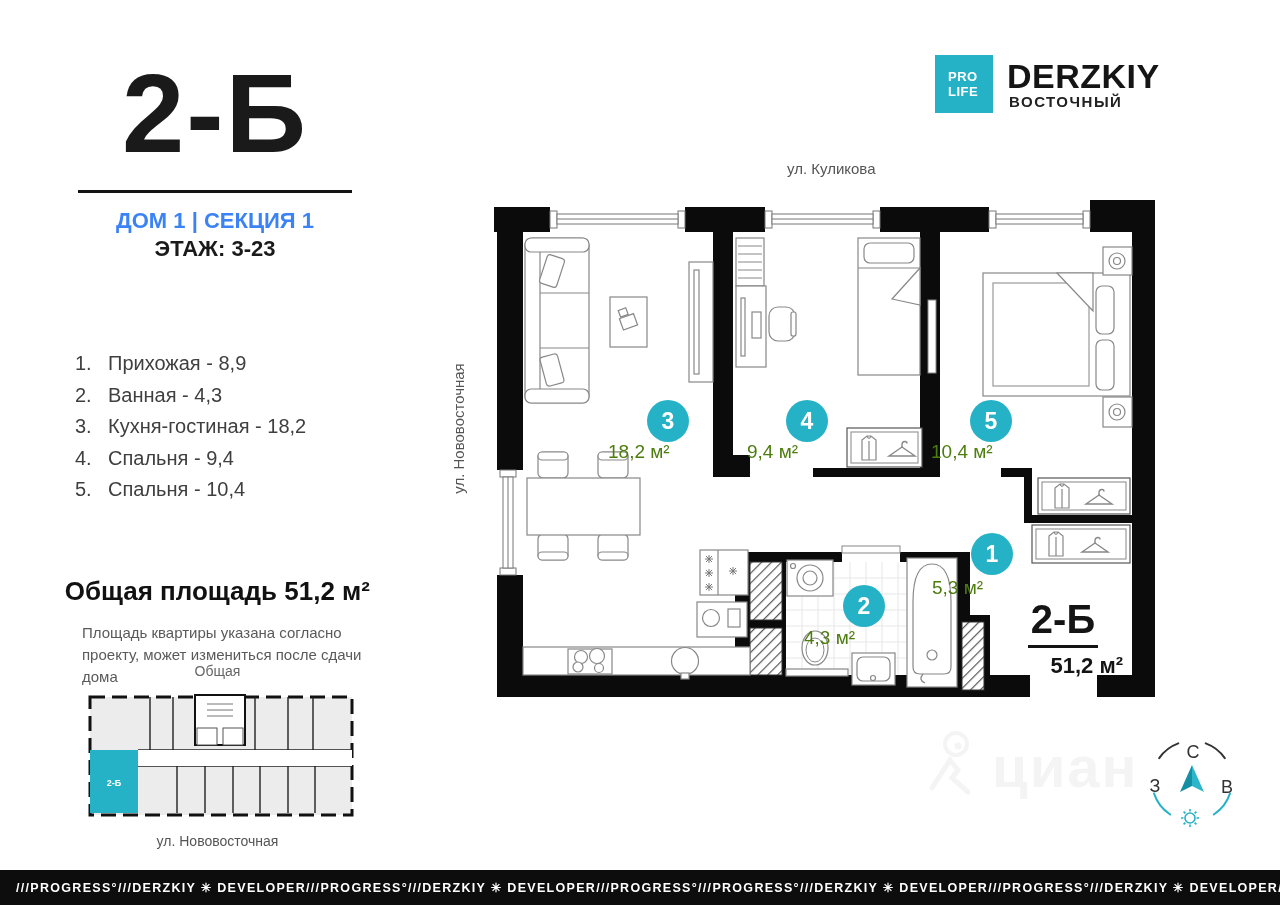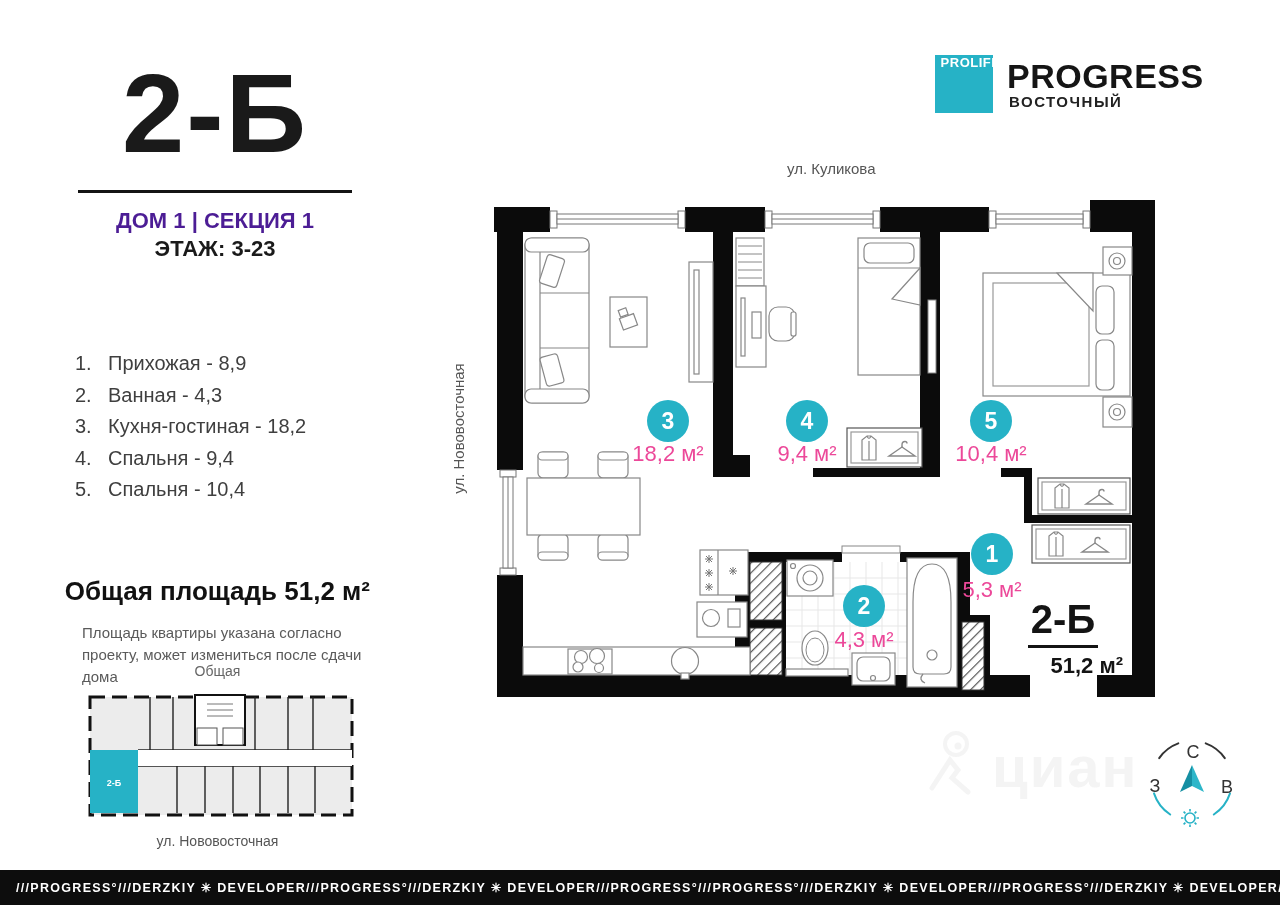--- a/index.html
+++ b/index.html
@@ -3,40 +3,40 @@
 <meta charset="utf-8">
 <style>
   html,body{margin:0;padding:0;}
   body{width:1280px;height:905px;position:relative;overflow:hidden;background:#fff;
        font-family:"Liberation Sans",sans-serif;color:#1c1c1c;}
   .abs{position:absolute;}
   
   .big-title{left:60px;top:48px;width:310px;text-align:center;font-size:112px;font-weight:700;
              letter-spacing:2px;color:#1a1a1a;line-height:1.17;}
   .title-rule{left:78px;top:190px;width:274px;height:3px;background:#141414;}
-  .house-info{left:60px;top:208px;width:310px;text-align:center;font-size:22px;font-weight:700;color:#4c1d95;}
+  .house-info{left:60px;top:208px;width:310px;text-align:center;font-size:22px;font-weight:700;color:#3b82f6;}
   .floor-info{left:60px;top:236px;width:310px;text-align:center;font-size:22px;font-weight:700;color:#1a1a1a;}
   .room-list{left:75px;top:348px;margin:0;padding:0;list-style:none;font-size:20px;color:#3f3f3f;}
   .room-list li{display:flex;line-height:31.5px;}
   .room-list .rn{width:33px;}
   .total-area{left:60px;top:576px;width:310px;text-align:right;font-size:26px;font-weight:700;color:#111;}
   .disclaimer{left:82px;top:622px;width:290px;font-size:15px;line-height:22px;color:#5a5a5a;}
   .mini-label{width:275px;text-align:center;font-size:14px;color:#666;}
   
   .logo-box{left:935px;top:55px;width:58px;height:58px;background:var(--teal);color:#fff;
-            display:flex;flex-direction:row;justify-content:center;padding-left:13px;box-sizing:border-box;
+            display:flex;flex-direction:column;justify-content:center;padding-left:13px;box-sizing:border-box;
             font-size:13px;font-weight:700;line-height:15px;letter-spacing:.5px;}
   .logo-name{left:1007px;top:57px;font-size:34px;font-weight:800;letter-spacing:.5px;color:#151515;}
   .logo-sub{left:1009px;top:93px;font-size:15px;font-weight:600;letter-spacing:1.5px;color:#222;}
   
   .street{font-size:15px;color:#555;}
   .street-left{left:378px;top:420px;width:160px;text-align:center;transform:rotate(-90deg);}
   .marker{width:42px;height:42px;border-radius:50%;background:var(--teal);color:#fff;
           display:flex;align-items:center;justify-content:center;font-size:23px;font-weight:700;}
-  .area-label{width:120px;text-align:center;font-size:22px;color:#ec4899;}
+  .area-label{width:120px;text-align:left;font-size:19px;color:#4d7c0f;}
   .unit-label{left:1003px;top:599px;width:120px;text-align:center;}
   .unit-label .uc{font-size:40px;font-weight:700;line-height:1;color:#141414;}
   .unit-label .ur{width:70px;height:3px;background:#141414;margin:6px auto 5px;}
   .unit-label .ua{font-size:22px;font-weight:700;color:#141414;text-align:right;}
   
   .compass{left:1142px;top:731px;}
   .watermark{left:922px;top:726px;display:flex;align-items:center;gap:10px;opacity:.055;}
   .watermark .wm-text{font-size:58px;font-weight:700;color:#444;letter-spacing:2px;}
   
   .footer{left:0;top:870px;width:1280px;height:35px;background:#0d0d0d;display:flex;align-items:center;
@@ -117,21 +117,21 @@
   </g>
   <rect x="5" y="60" width="48" height="63" fill="#26b2c6"></rect>
   <text x="29" y="96" text-anchor="middle" font-size="9" font-weight="bold" fill="#fff">2-Б</text>
 </svg>
 <div class="abs mini-label" style="left:80px;top:833px;color:#555;">ул. Нововосточная</div>
 
 <div class="abs logo-box">
   <span>PRO</span>
   <span>LIFE</span>
 </div>
-<div class="abs logo-name">PROGRESS</div>
+<div class="abs logo-name">DERZKIY</div>
 <div class="abs logo-sub">ВОСТОЧНЫЙ</div>
 
 <div class="abs street" style="left:787px;top:160px;">ул. Куликова</div>
 <div class="abs street street-left">ул. Нововосточная</div>
 
 <svg class="abs" style="left:480px;top:150px;" width="690" height="560" viewBox="0 0 690 560">
   <defs>
     <pattern id="hatch" width="7" height="7" patternUnits="userSpaceOnUse" patternTransform="rotate(45)">
       <rect width="7" height="7" fill="#fff"></rect>
       <line x1="0" y1="0" x2="0" y2="7" stroke="#555" stroke-width="2.4"></line>

